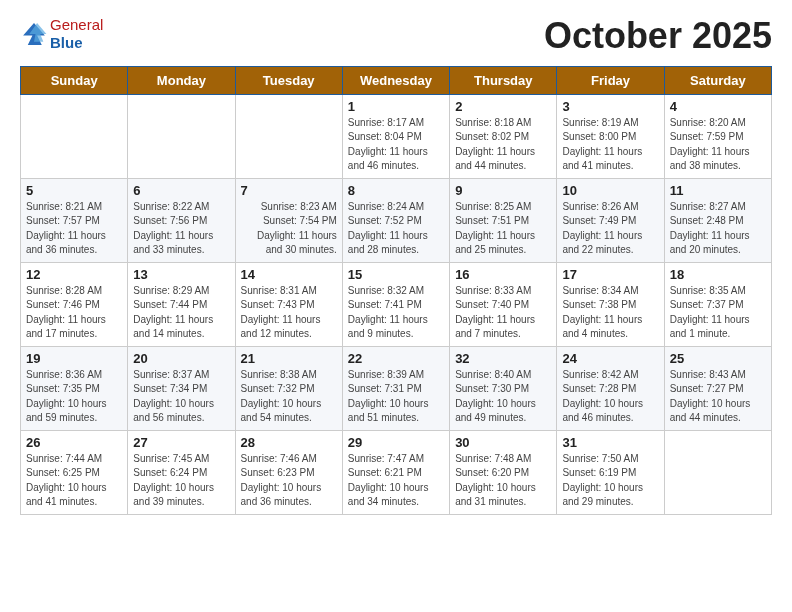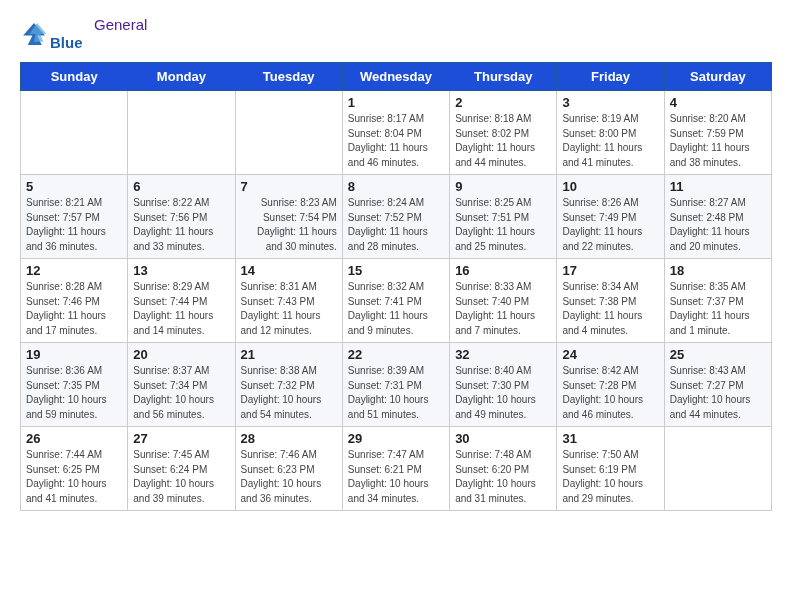--- a/index.html
+++ b/index.html
@@ -23,21 +23,21 @@
     .logo {
       display: flex;
       align-items: center;
       gap: 0;
     }
     .logo-text {
       font-size: 15px;
       line-height: 1.2;
       color: #222;
     }
-    .logo-text .general { color: #4c1d95; margin-left: 44px; }
+    .logo-text .general { color: #b91c1c; }
     .logo-text .blue { color: #1a5fa8; font-weight: bold; }
     .logo-icon {
       width: 28px;
       height: 28px;
       margin-right: 2px;
     }
     .title-block {
       text-align: right;
     }
     .month-title {
@@ -51,21 +51,21 @@
       color: #444;
       margin-top: 2px;
     }
     .calendar {
       width: 100%;
       border-collapse: collapse;
       border: 1px solid #ccc;
       margin-top: 10px;
     }
     .calendar th {
-      background: #1d4ed8;
+      background: #a16207;
       color: #fff;
       font-size: 13px;
       font-weight: bold;
       padding: 6px 4px;
       text-align: center;
       border: 1px solid #1e5a9a;
     }
     .calendar td {
       vertical-align: top;
       padding: 4px 5px 4px 5px;
@@ -104,20 +104,21 @@
       <svg class="logo-icon" viewBox="0 0 36 36">
         <polygon points="18,4 32,20 22,20 28,32 10,32 16,20 4,20" fill="#2a6ebd"></polygon>
         <polygon points="22,4 34,18 26,18 30,28 18,28 20,18 12,18" fill="#5aaae0" opacity="0.7"></polygon>
       </svg>
       <div class="logo-text">
         <span class="general">General</span><br>
         <span class="blue">Blue</span>
       </div>
     </div>
     <div class="title-block">
+      <div class="month-title">October 2025</div>
     </div>
   </div>
 
   <table class="calendar">
     <thead>
       <tr>
       <th>Sunday</th>
           <th>Monday</th>
           <th>Tuesday</th>
           <th>Wednesday</th>

